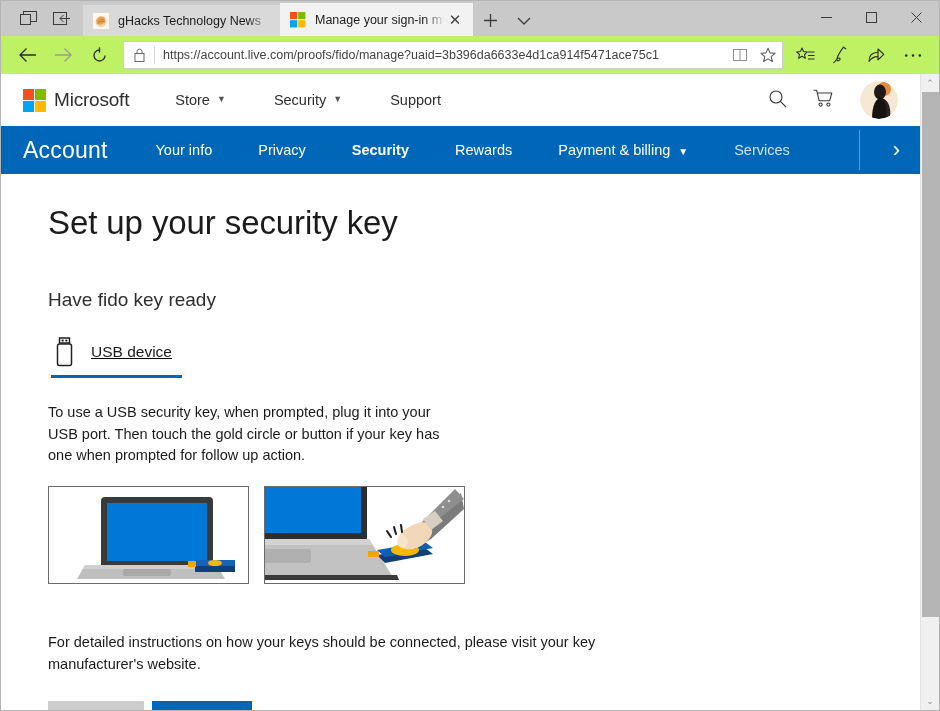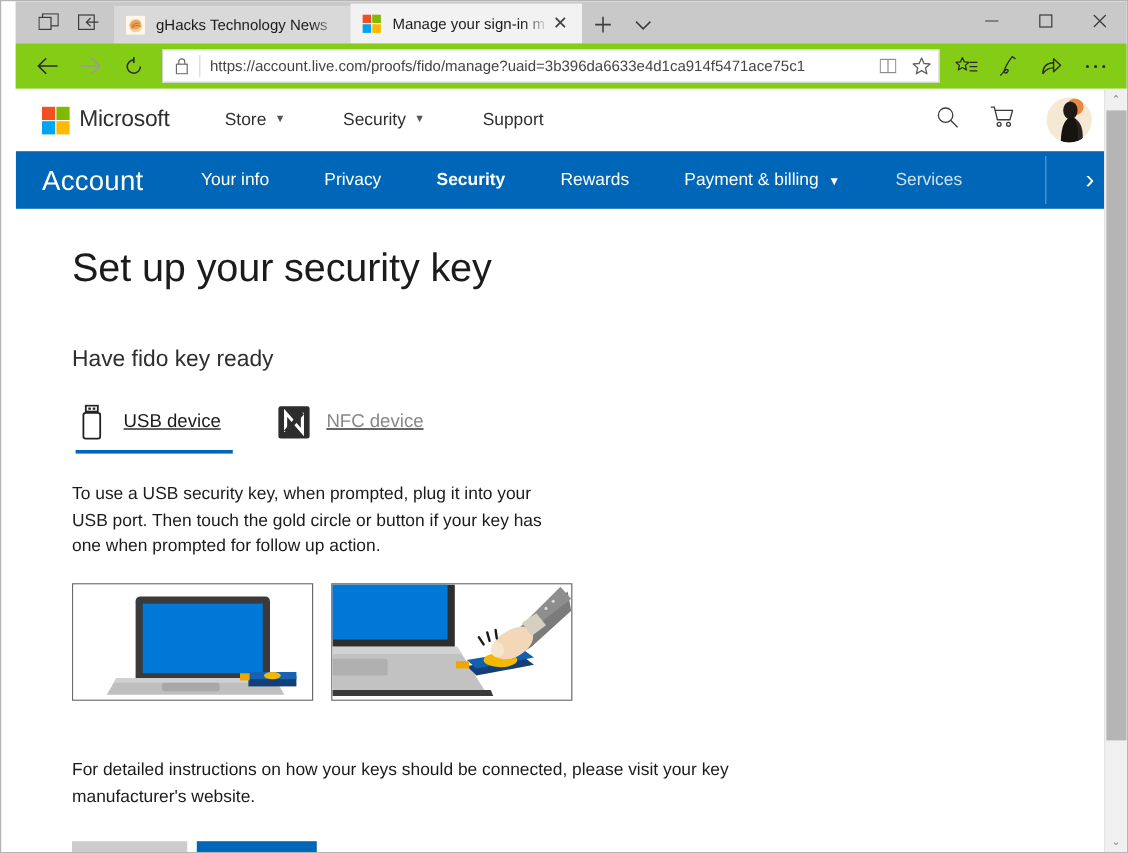--- a/index.html
+++ b/index.html
@@ -17,21 +17,20 @@
 
   
   .browser {
     width: 940px;
     height: 711px;
     position: relative;
     background: #ffffff;
     box-sizing: border-box;
     border: 1px solid #b4b4b4;
     overflow: hidden;
-    padding-left: 12px;
   }
 
   
   .tabstrip {
     height: 35px;
     background: #c9c9c9;
     display: flex;
     align-items: flex-end;
     position: relative;
   }
@@ -114,21 +113,21 @@
     height: 33px;
     display: flex;
     align-items: center;
     justify-content: center;
     color: #3b3b3b;
   }
 
   
   .navbar {
     height: 38px;
-    background: #84cc16;
+    background: #bef264;
     display: flex;
     align-items: center;
     padding: 0 8px;
     box-sizing: border-box;
   }
   .navbtn {
     width: 36px;
     height: 34px;
     display: flex;
     align-items: center;
@@ -691,30 +690,20 @@
               <svg width="23" height="30" viewBox="0 0 23 30">
                 <rect x="6.5" y="1" width="10" height="5" fill="none" stroke="#222" stroke-width="1.5"></rect>
                 <rect x="8.6" y="2.6" width="2.1" height="1.9" fill="#222"></rect>
                 <rect x="12.3" y="2.6" width="2.1" height="1.9" fill="#222"></rect>
                 <rect x="4.5" y="7" width="14" height="21.5" rx="2" fill="none" stroke="#222" stroke-width="1.5"></rect>
               </svg>
             </span>
             <span class="tlabel">USB device</span>
           </div>
 
-          <div class="dtab inactive">
-            <span class="ticon">
-              <svg width="28" height="30" viewBox="0 0 28 30">
-                <rect x="1" y="1.5" width="26" height="27" rx="2" fill="#2d2d2d"></rect>
-                <path d="M7 23 V7 L21 23 V7" fill="none" stroke="#ffffff" stroke-width="2.6"></path>
-                <path d="M7 23 L21 7" stroke="#2d2d2d" stroke-width="3.6"></path>
-              </svg>
-            </span>
-            <span class="tlabel">NFC device</span>
-          </div>
         </div>
 
         <p class="body-text">To use a USB security key, when prompted, plug it into your USB port. Then touch the gold circle or button if your key has one when prompted for follow up action.</p>
 
         <div class="illus-row">
 
           <div class="illus">
             <svg width="199" height="96" viewBox="0 0 199 96">
               <rect width="199" height="96" fill="#ffffff"></rect>
 

